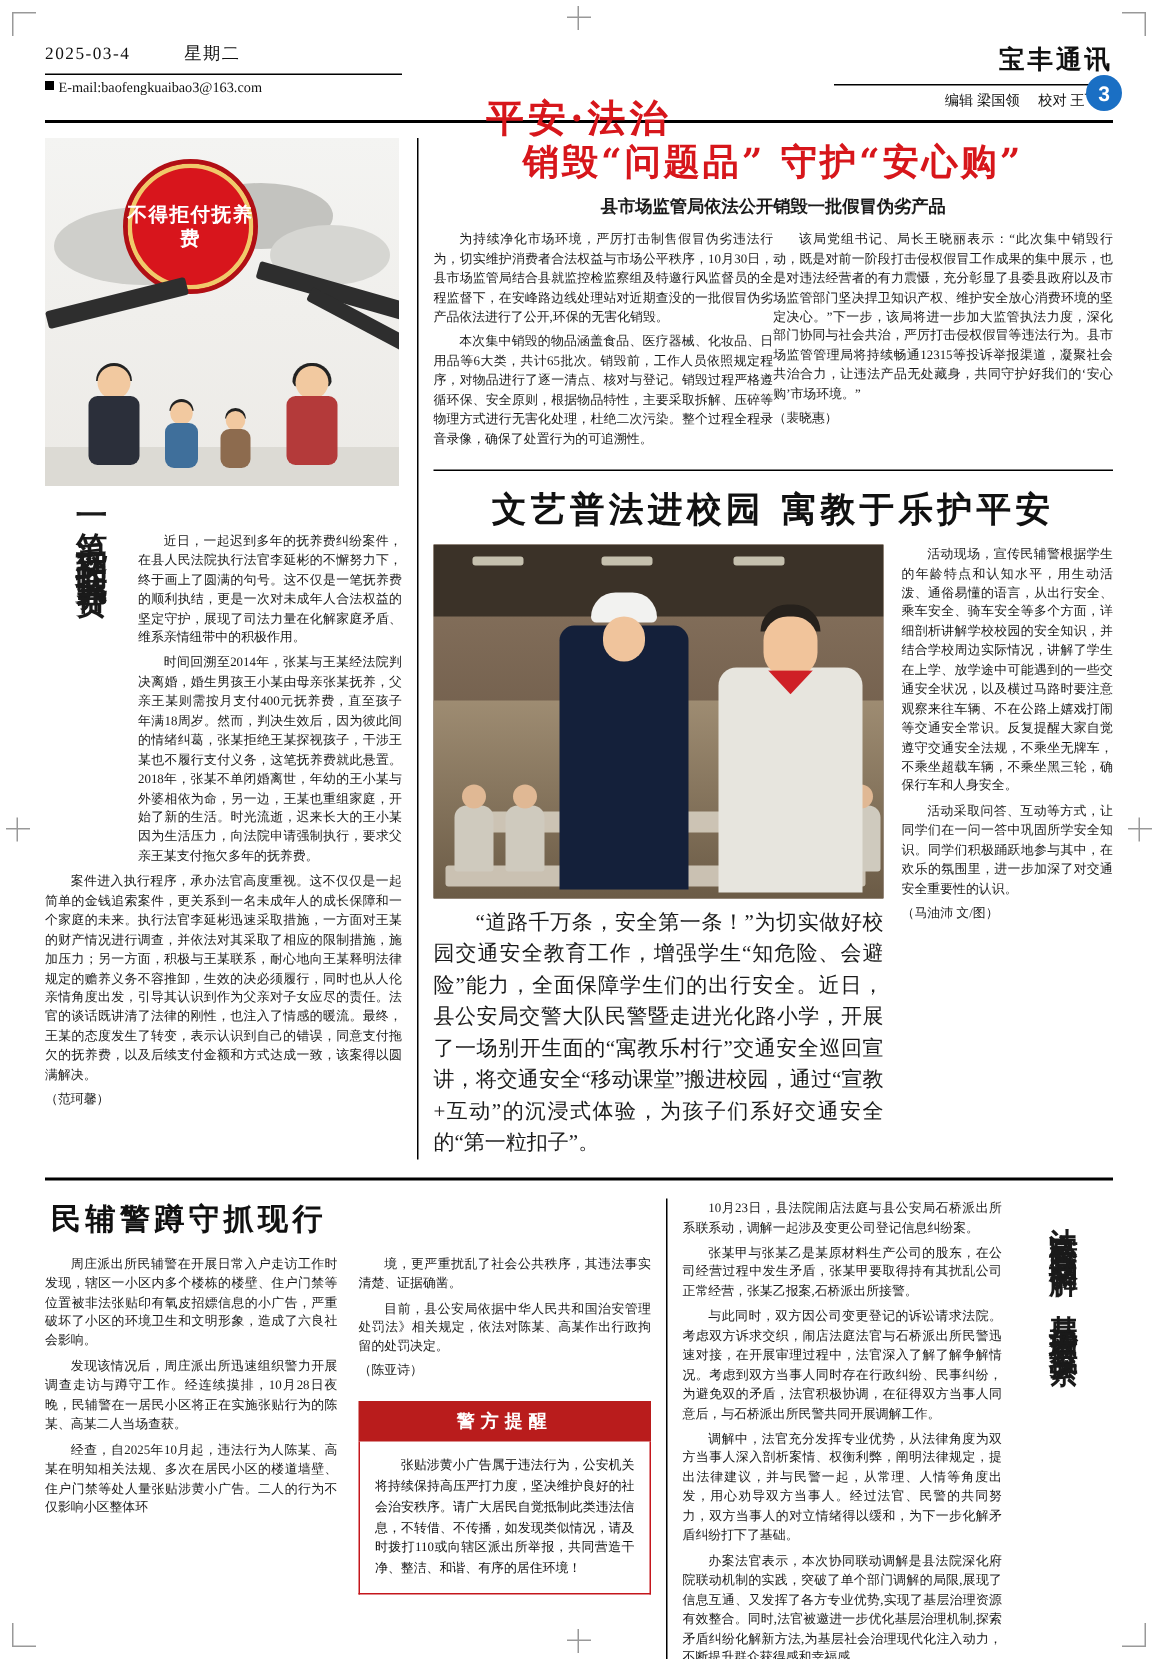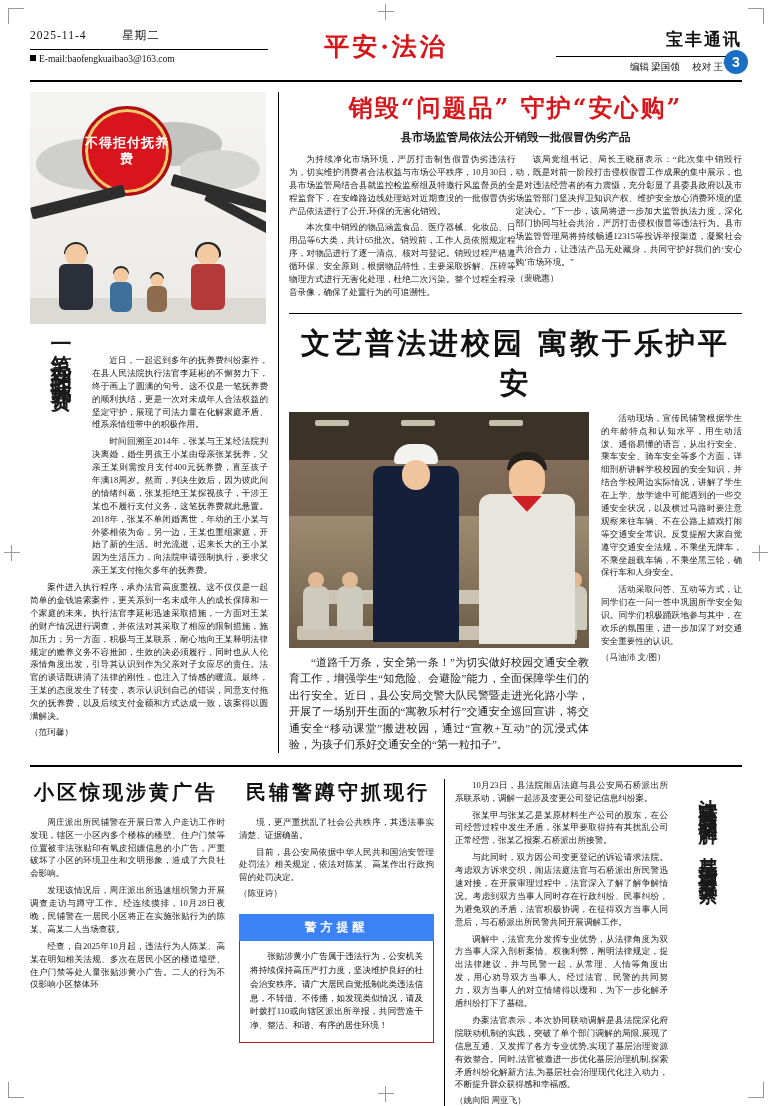--- a/index.html
+++ b/index.html
@@ -43,20 +43,21 @@
   .mh-email { font-size:9.5px; color:#111; letter-spacing:0; }
   .mh-email .sq { display:inline-block; width:6px; height:6px; background:#000; margin-right:3px; vertical-align:1px;}
   .mh-center {
     position:absolute; left:50%; transform:translateX(-50%); top:6px;
     text-align:center;
   }
   .mh-title {
     font-family:"DejaVu Serif", serif;
     font-weight:bold; font-size:25px; color:#d7161b; letter-spacing:3px;
     line-height:1;
+    margin-top:32px;
   }
   .mh-right { position:absolute; right:0; top:0; width:240px; text-align:right; }
   .mh-brand {
     font-weight:bold; font-size:17px; letter-spacing:2px; color:#111;
     font-family:"DejaVu Serif", serif;
   }
   .mh-brand-rule { border-top:1px solid #000; margin:5px 0 4px auto; width:186px; }
   .mh-credits { font-size:9.5px; color:#111; }
   .mh-credits span { margin-left:10px; }
   .pagebadge {
@@ -69,21 +70,21 @@
   .topline { border-top:2px solid #000; margin-top:4px; }
 
   
   .band { position:relative; }
   h2.redhead {
     color:#d7161b; font-weight:bold; font-size:24px; letter-spacing:2px;
     text-align:center; margin:0 0 6px 0; font-family:"DejaVu Serif", serif;
   }
   .subhead { text-align:center; font-weight:bold; font-size:11.5px; margin:0 0 8px 0; }
   h2.blackhead {
-    color:#111; font-weight:bold; font-size:29px; letter-spacing:3px;
+    color:#111; font-weight:bold; font-size:23px; letter-spacing:3px;
     text-align:center; margin:0 0 8px 0; font-family:"DejaVu Serif", serif;
   }
   p.body {
     font-size:8.6px; line-height:1.5; text-align:justify; margin:0 0 4px 0;
     text-indent:2em; color:#1a1a1a;
   }
   .byline { font-size:8.6px; margin:2px 0 0 0; }
 
   .vtitle {
     writing-mode:vertical-rl; text-orientation:upright;
@@ -136,31 +137,31 @@
   }
   .ph-officer .cap { position:absolute; left:50%; transform:translateX(-50%); top:-22px; width:44px;height:20px;background:#f2f2f0;border-radius:18px 18px 4px 4px;}
   .ph-officer .face { position:absolute; left:50%; transform:translateX(-50%); top:-6px; width:28px;height:30px;border-radius:14px;background:#f0c49c;}
   .ph-student {
     position:absolute; left:190px; bottom:4px; width:96px; height:150px;
     background:#e7e5de; border-radius:12px 12px 0 0;
   }
   .ph-student .face { position:absolute; left:50%; transform:translateX(-50%); top:-34px; width:36px;height:40px;border-radius:16px;background:#f1c49b;}
   .ph-student .hair { position:absolute; left:50%; transform:translateX(-50%); top:-42px; width:40px;height:18px;border-radius:18px 18px 0 0;background:#26211c;}
   .ph-student .scarf { position:absolute; left:50%; transform:translateX(-50%); top:2px; width:30px;height:16px;background:#cf2026; clip-path:polygon(0 0,100% 0,50% 100%);}
-  .caption { font-size:11px; line-height:1.5; text-align:justify; text-indent:2em; margin:6px 0 0 0;}
+  .caption { font-size:14px; line-height:1.5; text-align:justify; text-indent:2em; margin:6px 0 0 0;}
 
   .hr-thin { border-top:1px solid #000; }
   .hr-med { border-top:2px solid #000; }
 
   
   .notice {
     position:relative; background:#fff; border:0; width:100%;
   }
   .notice-head {
-    background:#3b82f6; color:#fff; font-weight:bold; font-size:12px;
+    background:#b91c1c; color:#fff; font-weight:bold; font-size:12px;
     letter-spacing:4px; text-align:center; padding:5px 0;
     border-radius:0 0 0 0;
   }
   .notice-body {
     border:1px solid #c4161c; border-top:0; padding:9px 10px;
     font-size:8.6px; line-height:1.6; text-align:justify; text-indent:2em;
     color:#111;
   }
   .vdivider { border-left:1px solid #000; }
 </style>
@@ -176,21 +177,21 @@
   <div class="cross" style="left:378px;top:4px;"></div>
   <div class="cross" style="left:378px;bottom:4px;"></div>
   <div class="cross" style="left:4px;top:545px;"></div>
   <div class="cross" style="right:4px;top:545px;"></div>
 
   <div class="content">
 
     <div class="masthead">
       <div class="mh-left">
         <div class="mh-date">
-          <span>2025-11-4</span>
+          <span>2025-03-4</span>
           <span class="weekday">星期二</span>
         </div>
         <div class="mh-rule"></div>
         <div class="mh-email">
           <span class="sq"></span><span>E-mail:baofengkuaibao3@163.com</span>
         </div>
       </div>
 
       <div class="mh-center">
         <div class="mh-title">平安·法治</div>
@@ -319,21 +320,20 @@
 
       </div>
     </div>
 
     <div class="hr-med" style="margin:12px 0 12px 0;"></div>
 
     <div style="display:flex;">
 
       <div style="width:404px;">
         <div style="display:flex; justify-content:space-between; padding:0 4px;">
-          <h2 class="blackhead" style="margin:0; font-size:20px;">小区惊现涉黄广告</h2>
           <h2 class="blackhead" style="margin:0; font-size:20px;">民辅警蹲守抓现行</h2>
         </div>
         <div style="display:flex; gap:14px; margin-top:10px;">
           <div style="flex:1;">
             <p class="body">周庄派出所民辅警在开展日常入户走访工作时发现，辖区一小区内多个楼栋的楼壁、住户门禁等位置被非法张贴印有氧皮招嫖信息的小广告，严重破坏了小区的环境卫生和文明形象，造成了六良社会影响。</p>
             <p class="body">发现该情况后，周庄派出所迅速组织警力开展调查走访与蹲守工作。经连续摸排，10月28日夜晚，民辅警在一居民小区将正在实施张贴行为的陈某、高某二人当场查获。</p>
             <p class="body">经查，自2025年10月起，违法行为人陈某、高某在明知相关法规、多次在居民小区的楼道墙壁、住户门禁等处人量张贴涉黄小广告。二人的行为不仅影响小区整体环</p>
           </div>
           <div style="flex:1;">
             <p class="body">境，更严重扰乱了社会公共秩序，其违法事实清楚、证据确凿。</p>

